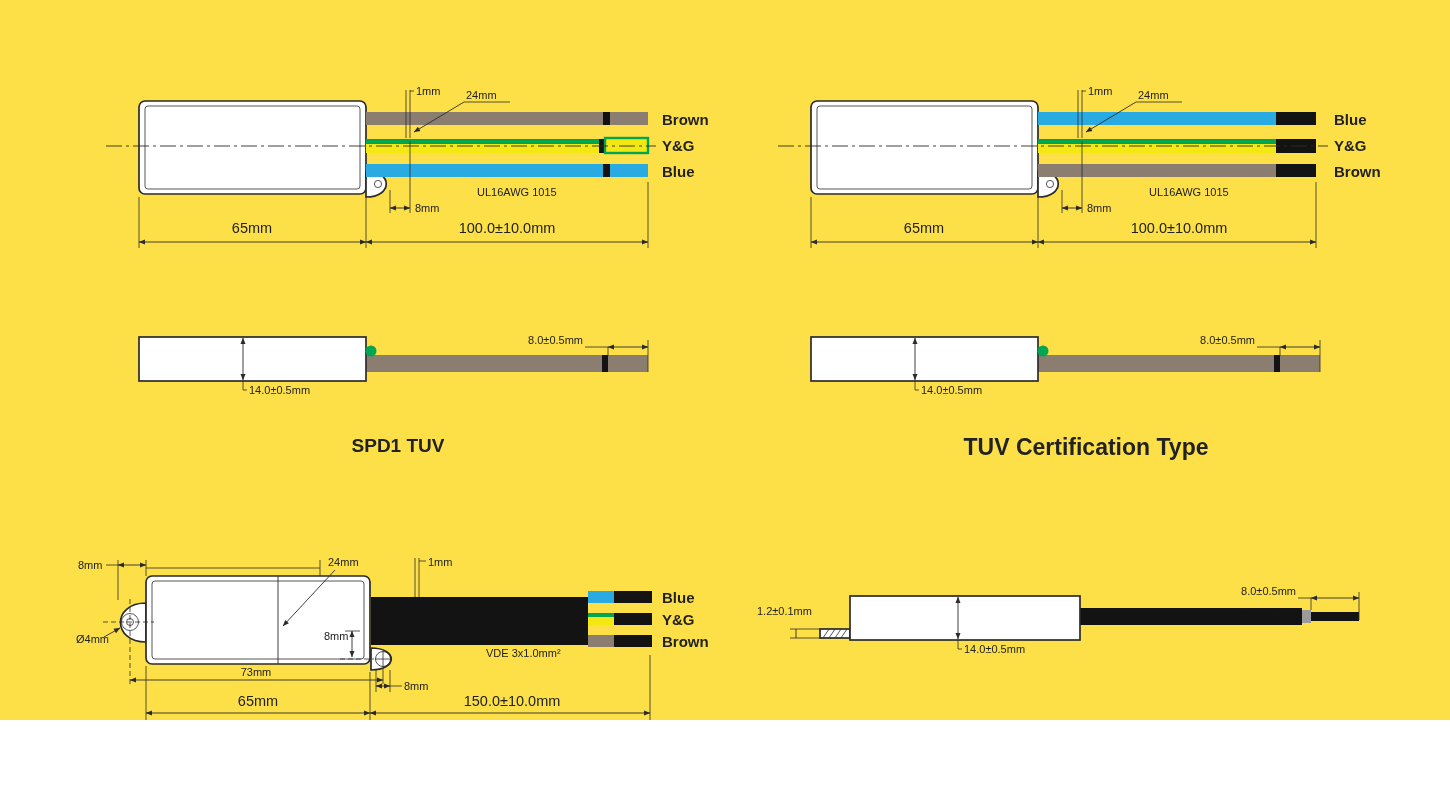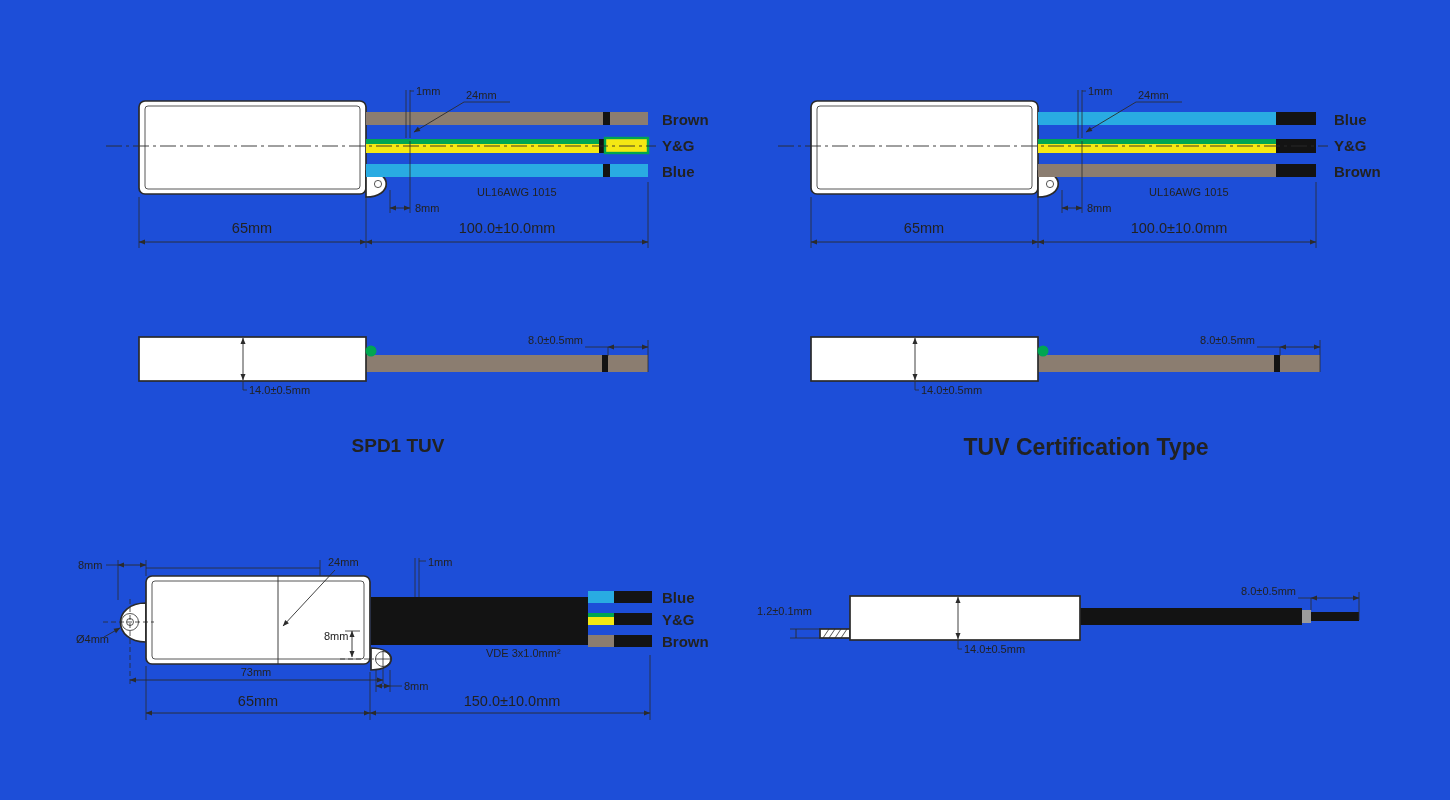--- a/index.html
+++ b/index.html
@@ -1,16 +1,16 @@
 <!DOCTYPE html>
 <html><head>
 <meta charset="utf-8">
 <style>
   html,body{margin:0;padding:0;background:#ffffff;}
-  .page{position:relative;width:1450px;height:800px;background:#1d4ed8;overflow:hidden;}
+  .page{position:relative;width:1450px;height:720px;background:#fde047;overflow:hidden;}
   svg{display:block;}
   svg text{font-family:"Liberation Sans",sans-serif;fill:#222;}
   .s{stroke:#2b2b2b;fill:#fff;stroke-width:1.7;}
   .si{stroke:#2b2b2b;fill:none;stroke-width:0.8;}
   .d{stroke:#2b2b2b;fill:none;stroke-width:0.9;}
   .cl{stroke:#2b2b2b;fill:none;stroke-width:0.9;stroke-dasharray:16 4 3 4;}
   .dsh{stroke:#2b2b2b;fill:none;stroke-width:0.8;stroke-dasharray:5 3;}
   .dim{font-size:11px;}
   .dimlg{font-size:14.5px;}
   .lbl{font-size:15px;font-weight:bold;}

